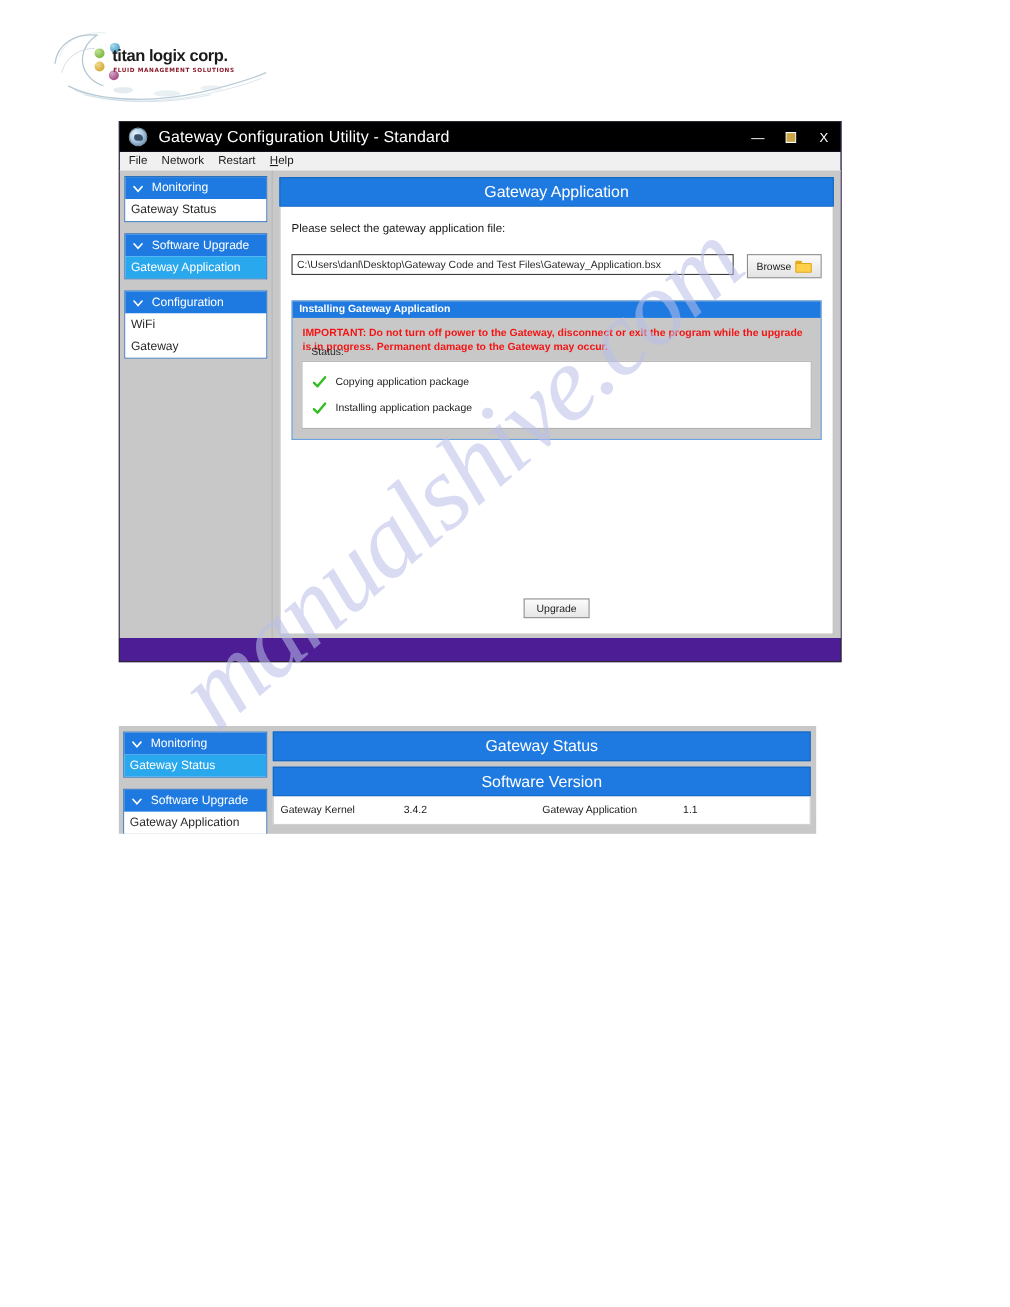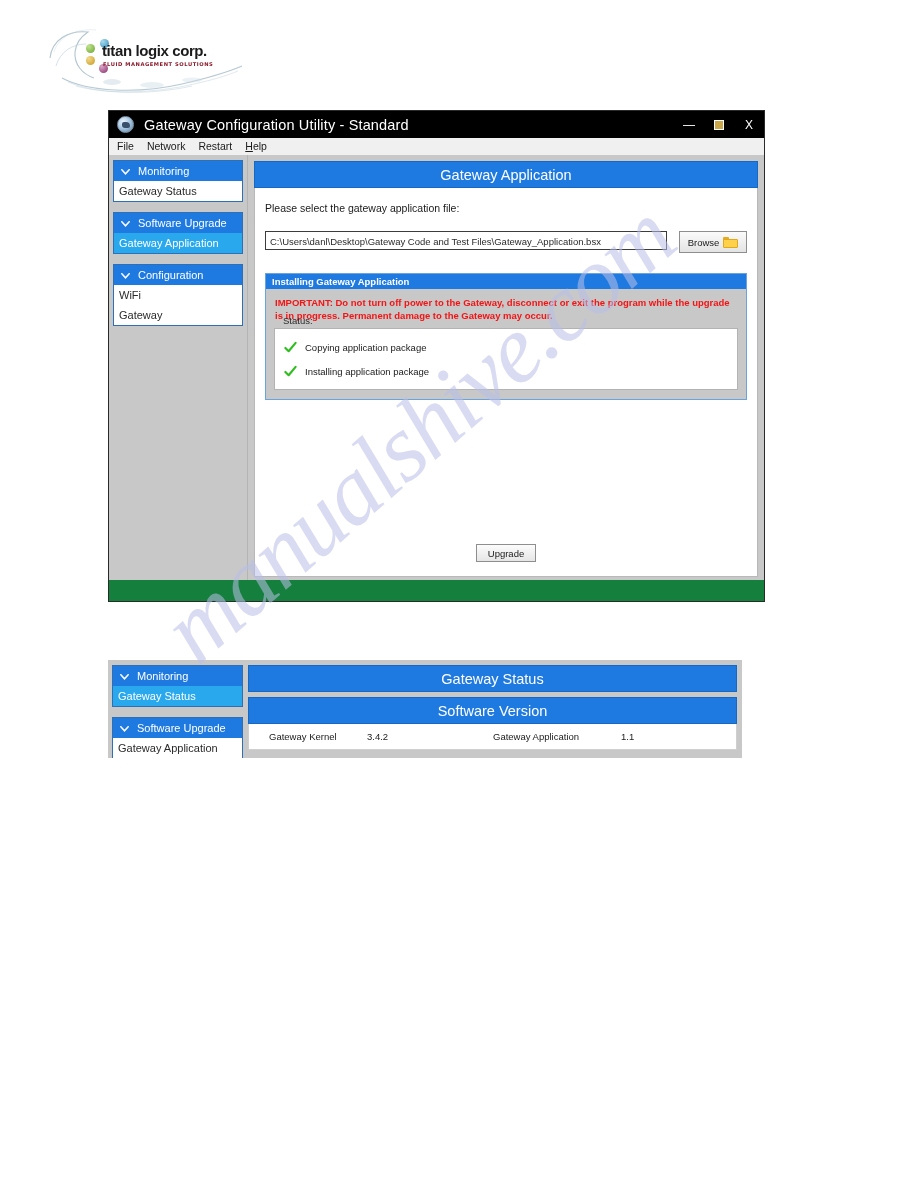--- a/index.html
+++ b/index.html
@@ -78,21 +78,21 @@
     border-radius: 50%;
   }
 
   
   #app-window {
     position: absolute;
     left: 108px;
     top: 110px;
     width: 657px;
     height: 492px;
-    background: #15803d;
+    background: #4c1d95;
     border: 1px solid #2a2a2a;
     box-sizing: border-box;
     z-index: 10;
   }
   #title-bar {
     height: 27px;
     background: #000000;
     display: flex;
     align-items: center;
     position: relative;
@@ -467,21 +467,21 @@
     background: #ffffff;
     border: 1px solid #cfcfcf;
     border-top: none;
     height: 26px;
     display: flex;
     align-items: center;
     font-size: 9.5px;
     color: #1a1a1a;
     box-sizing: border-box;
   }
-  .ver-label-1 { width: 118px; padding-left: 20px; box-sizing: border-box; }
+  .ver-label-1 { width: 118px; padding-left: 6px; box-sizing: border-box; }
   .ver-value-1 { width: 126px; }
   .ver-label-2 { width: 128px; }
   .ver-value-2 { width: 60px; }
 </style>
 </head>
 <body>
 
 <div id="logo-block">
   <svg id="logo-splash" viewBox="0 0 210 76">
     <path d="M8 36 C10 18, 26 8, 46 10 C40 14, 34 20, 33 30 C32 42, 40 52, 52 56" fill="none" stroke="#9fb6c4" stroke-width="1.1" opacity="0.8"></path>

